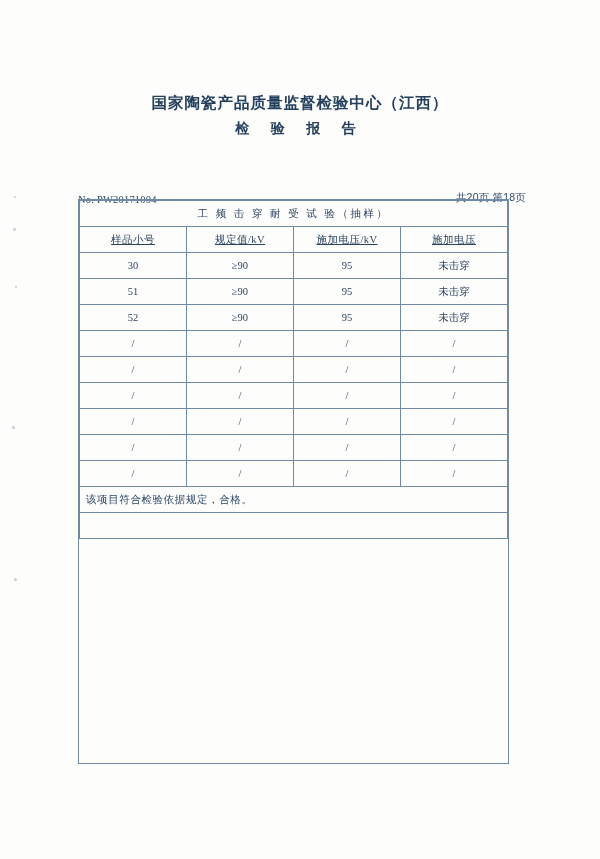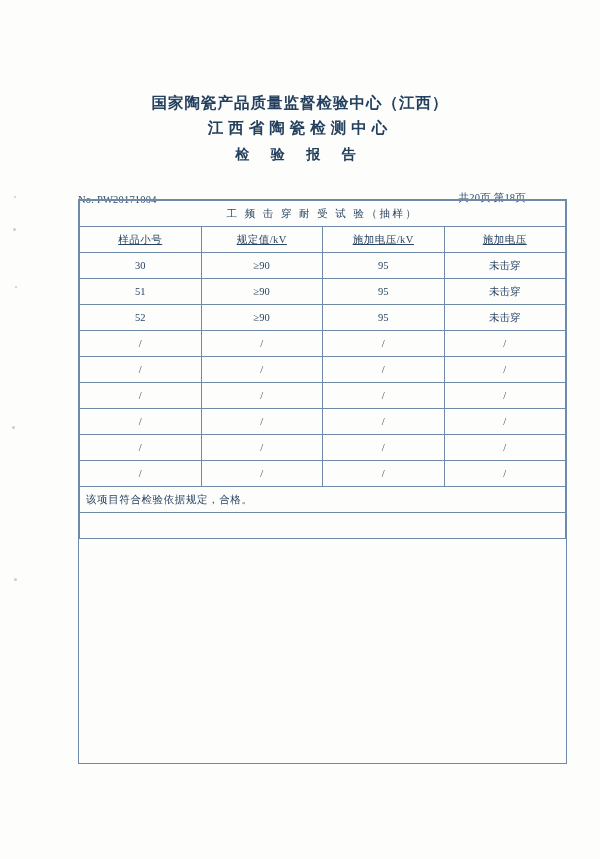--- a/index.html
+++ b/index.html
@@ -65,27 +65,27 @@
     right: 74px;
     display: flex;
     justify-content: space-between;
     align-items: flex-end;
     font-size: 10.5px;
     color: #2f4a68;
     letter-spacing: .2px;
     margin-top: 9px;
   }
   .meta-left { font-family: "Liberation Serif", serif; }
-  .meta-right { font-family: Liberation Serif, serif; text-align: center; }
+  .meta-right { font-family: Liberation Sans, sans-serif; text-align: center; }
 
   .table-wrap {
     position: absolute;
     top: 199px;
     left: 78px;
-    width: 489px;
+    width: 431px;
     height: 565px;
     border: 1px solid #6f8aa8;
     box-sizing: border-box;
   }
   table.report {
     width: 100%;
     border-collapse: collapse;
     table-layout: fixed;
   }
   table.report td {
@@ -136,21 +136,20 @@
 <div class="page">
 
   <span class="speck" style="left:14px;top:196px;width:2px;height:2px;"></span>
   <span class="speck" style="left:13px;top:228px;width:3px;height:3px;"></span>
   <span class="speck" style="left:15px;top:286px;width:2px;height:2px;"></span>
   <span class="speck" style="left:12px;top:426px;width:3px;height:3px;"></span>
   <span class="speck" style="left:14px;top:578px;width:3px;height:3px;"></span>
 
   <div class="header">
     <div class="title-1">国家陶瓷产品质量监督检验中心（江西）</div>
-    <div class="title-2">江西省陶瓷检测中心</div>
     <div class="title-3">检 验 报 告</div>
   </div>
 
   <div class="meta-row">
     <div class="meta-left">No. PW20171004</div>
     <div class="meta-right">共20页 第18页</div>
   </div>
 
   <div class="table-wrap">
     <table class="report">

